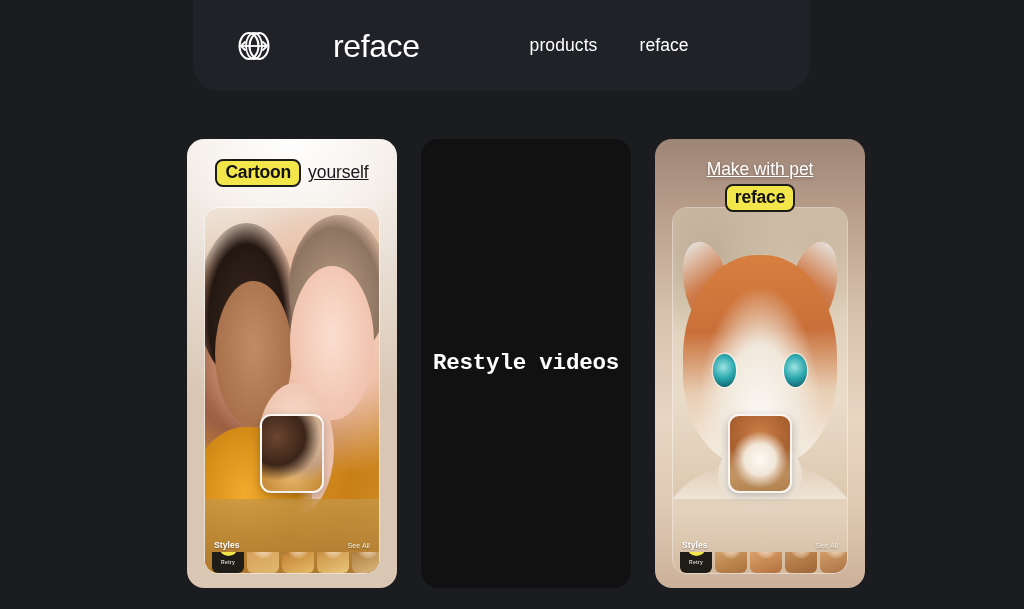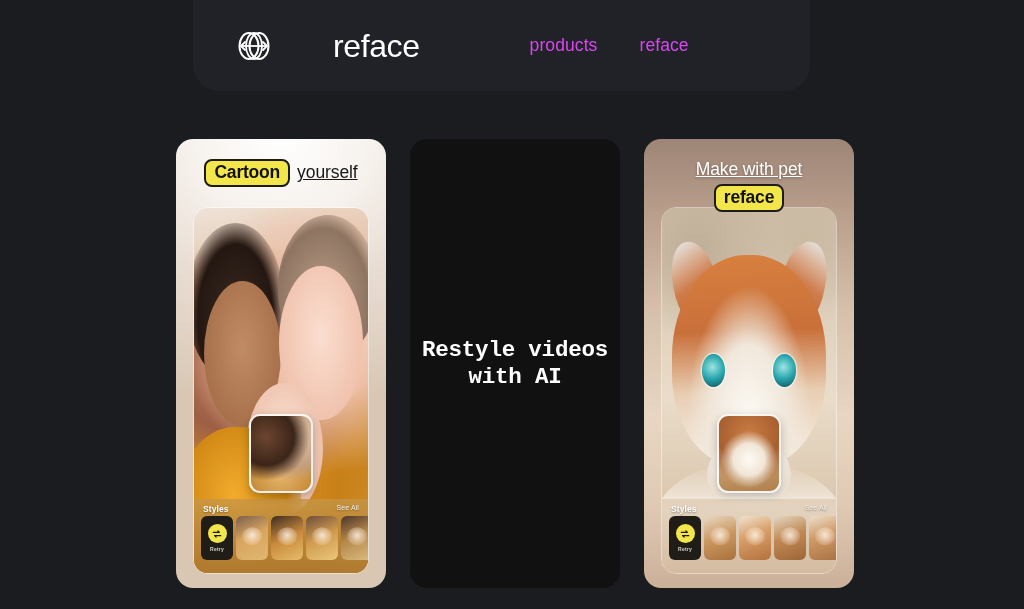--- a/index.html
+++ b/index.html
@@ -21,27 +21,27 @@
   }
   .brand { display: flex; align-items: center; gap: 11px; margin-left: 39px; }
   .brand-mark { width: 44px; height: 44px; display: block; }
   .brand-name {
     color: #fff; font-size: 32px; font-weight: 400; letter-spacing: -0.4px;
     line-height: 1;
     margin-left: 46px;
   }
   .nav { display: flex; align-items: center; gap: 42px; margin-left: 110px; }
   .nav-link {
-    color: #d946ef; font-size: 17.5px; letter-spacing: 0.1px;
+    color: #ffffff; font-size: 17.5px; letter-spacing: 0.1px;
     cursor: pointer; text-decoration: none; white-space: nowrap;
   }
 
   
   .cards {
-    position: absolute; left: 176px; top: 139px;
+    position: absolute; left: 187px; top: 139px;
     width: 678px; height: 449px;
     display: flex; gap: 24px;
   }
   .card {
     position: relative; width: 210px; height: 449px;
     border-radius: 17px; overflow: hidden; flex: 0 0 210px;
   }
 
   
   .card-cartoon {
@@ -211,22 +211,23 @@
   
   .tray {
     position: absolute; left: 0; right: 0; bottom: 0; height: 74px;
     z-index: 4;
     display: flex; flex-direction: column;
   }
   .tray-cartoon { background: linear-gradient(180deg, rgba(198,150,70,.78) 0%, rgba(170,120,50,.86) 100%); }
   .tray-pet { background: linear-gradient(180deg, rgba(216,192,164,.55) 0%, rgba(198,168,136,.62) 100%); }
 
   .tray-head {
-    display: flex; justify-content: space-between;
+    display: flex; align-items: center; justify-content: space-between;
     padding: 5px 9px 2px;
+    margin-top: 36px;
   }
   .tray-title {
     color: #fff; font-size: 8.5px; font-weight: bold; letter-spacing: .1px;
     text-shadow: 0 1px 2px rgba(0,0,0,.4);
   }
   .tray-seeall {
     color: #f3f0ea; font-size: 7px; letter-spacing: .1px; cursor: pointer;
     text-shadow: 0 1px 2px rgba(0,0,0,.4);
   }
   .thumbs {
@@ -335,21 +336,20 @@
             <div class="thumb t-c3"></div>
             <div class="thumb t-c4"></div>
           </div>
         </div>
       </div>
     </div>
 
     <div class="card card-restyle">
       <div class="restyle-text">
         <div>Restyle videos</div>
-        <div>with AI</div>
       </div>
     </div>
 
     <div class="card card-pet">
 
       <div class="headline">
         <div class="headline-row">
           <span class="headline-plain light">Make with pet</span>
         </div>
         <div class="headline-row">

